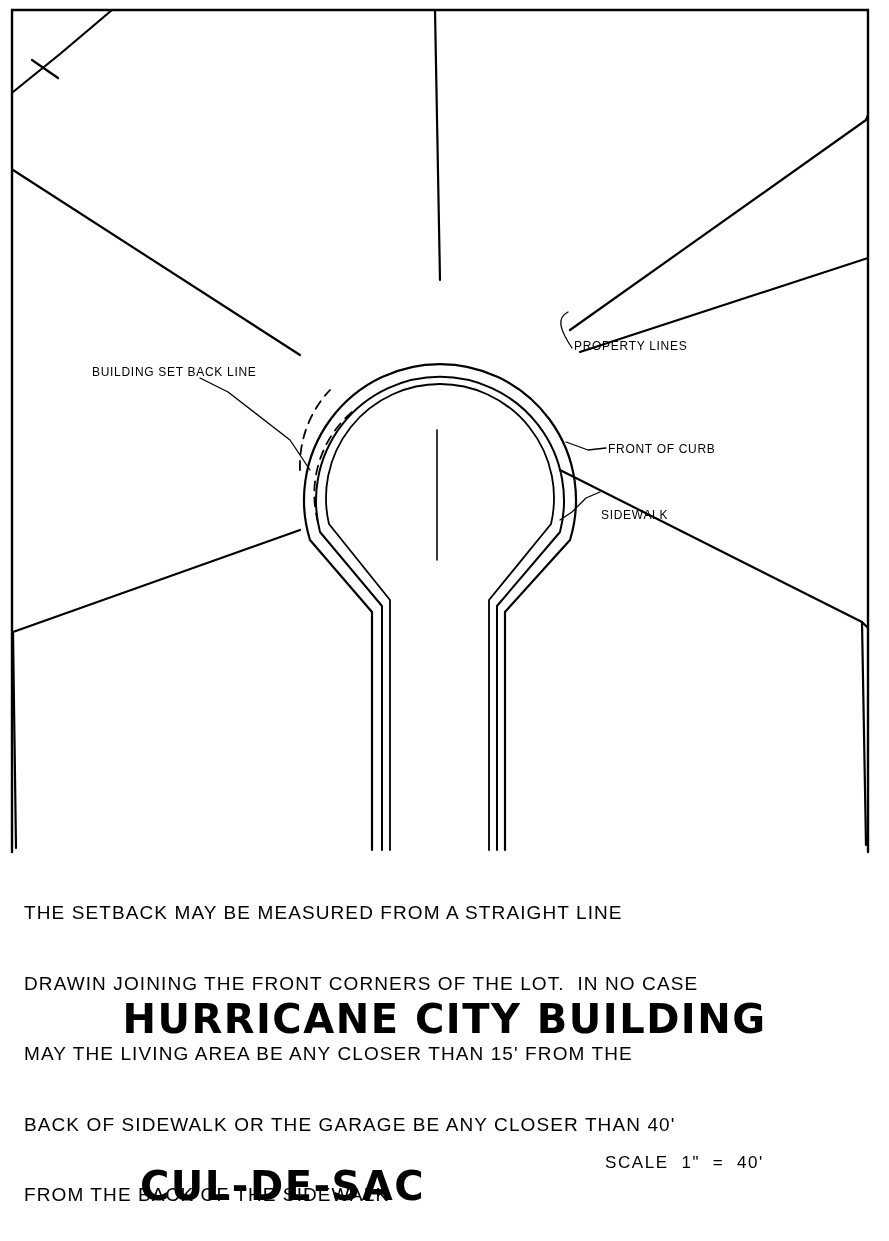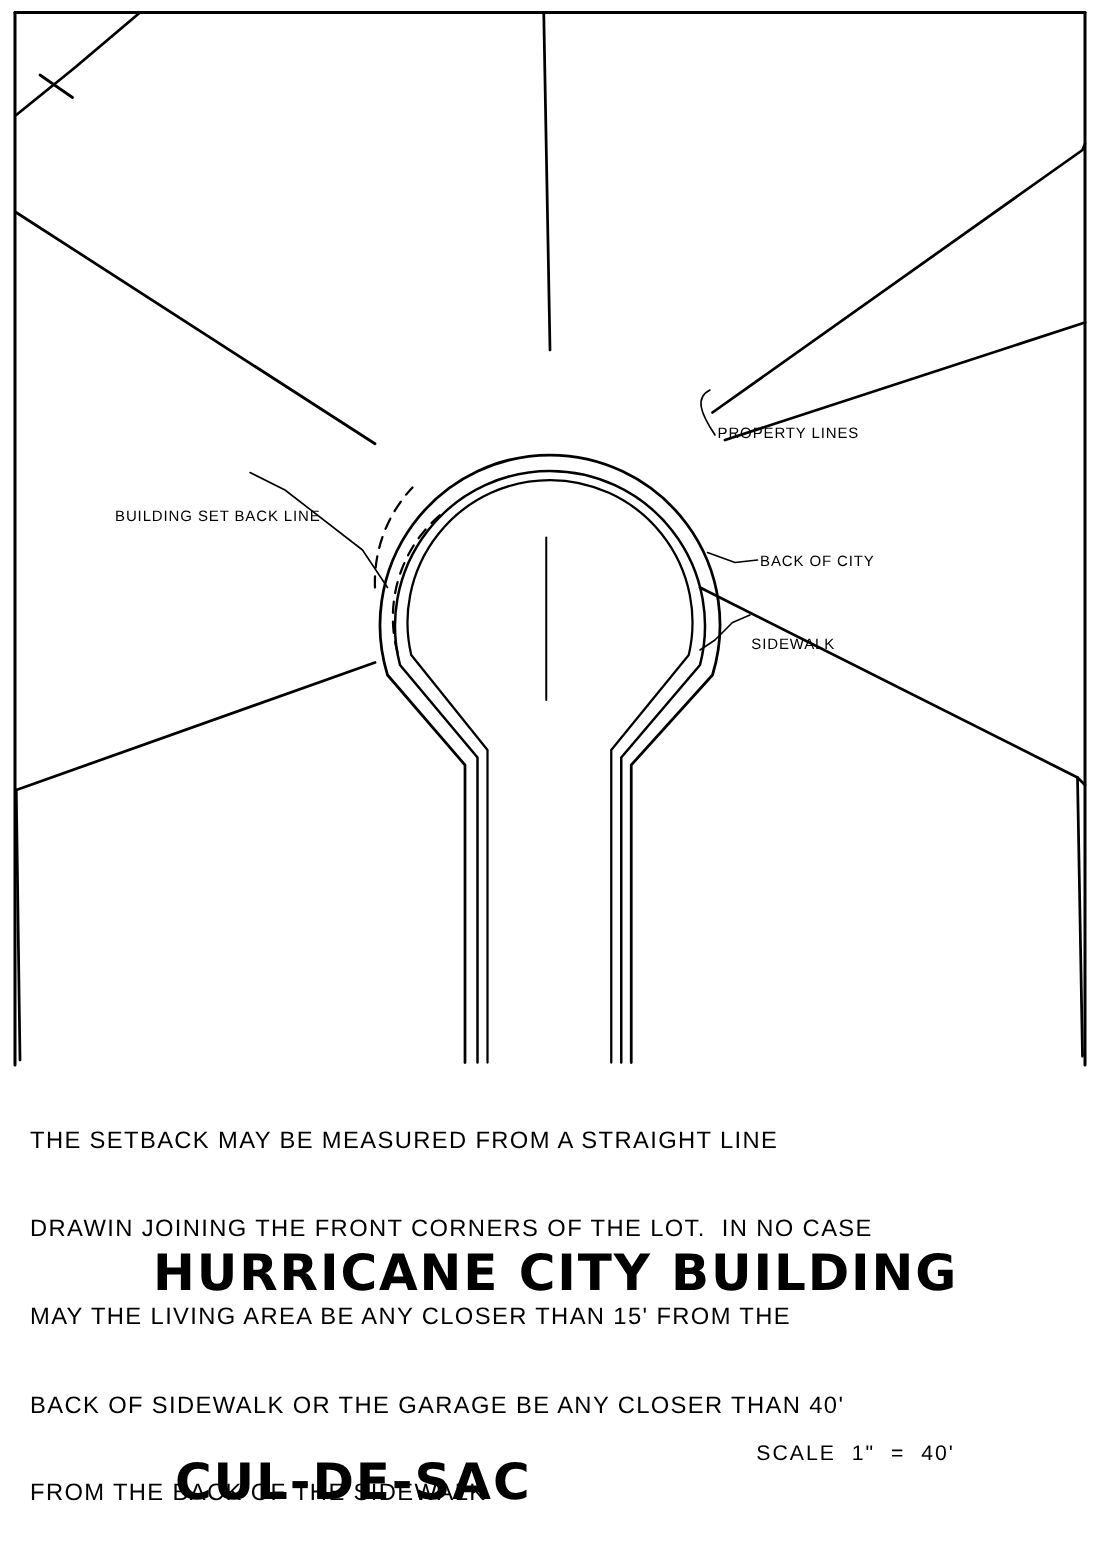--- a/index.html
+++ b/index.html
@@ -73,21 +73,21 @@
     white-space: pre;
   }
   .lbl {
     position: absolute;
     font-family: "Liberation Sans", sans-serif;
     font-size: 12px;
     letter-spacing: 0.7px;
     color: #000000;
     white-space: nowrap;
   }
-  #lbl-setback { left: 92px; top: 365px; margin-top: 41px; }
+  #lbl-setback { left: 92px; top: 365px; }
   #lbl-property { left: 574px; top: 339px; }
   #lbl-curb { left: 608px; top: 442px; }
   #lbl-sidewalk { left: 601px; top: 508px; }
 </style>
 </head>
 <body>
 
 <div id="page">
 
   <svg id="drawing" viewBox="0 0 889 1241">
@@ -155,21 +155,21 @@
         <path d="M 200 378 L 228 392 L 290 440 L 310 470"></path>
         <path d="M 572 348 C 560 330 556 318 568 312"></path>
         <path d="M 606 448 L 588 450 L 566 442"></path>
         <path d="M 600 492 L 586 498 L 572 512 L 560 520"></path>
       </g>
     </g>
   </svg>
 
   <div class="lbl" id="lbl-setback">BUILDING SET BACK LINE</div>
   <div class="lbl" id="lbl-property">PROPERTY LINES</div>
-  <div class="lbl" id="lbl-curb">BACK OF CITY</div>
+  <div class="lbl" id="lbl-curb">FRONT OF CURB</div>
   <div class="lbl" id="lbl-sidewalk">SIDEWALK</div>
 
   <div class="note-block">
     <span class="note-line">THE SETBACK MAY BE MEASURED FROM A STRAIGHT LINE</span>
     <span class="note-line">DRAWIN JOINING THE FRONT CORNERS OF THE LOT.  IN NO CASE</span>
     <span class="note-line">MAY THE LIVING AREA BE ANY CLOSER THAN 15' FROM THE</span>
     <span class="note-line">BACK OF SIDEWALK OR THE GARAGE BE ANY CLOSER THAN 40'</span>
     <span class="note-line">FROM THE BACK OF THE SIDEWALK</span>
   </div>
 

